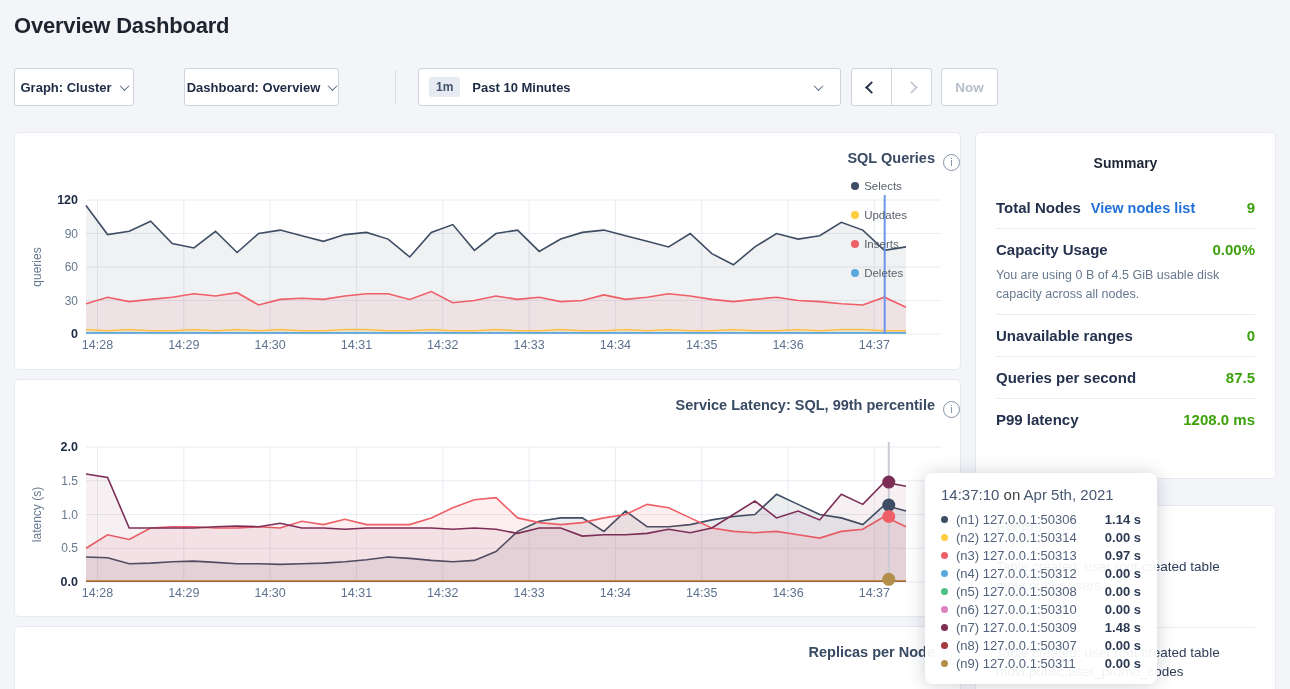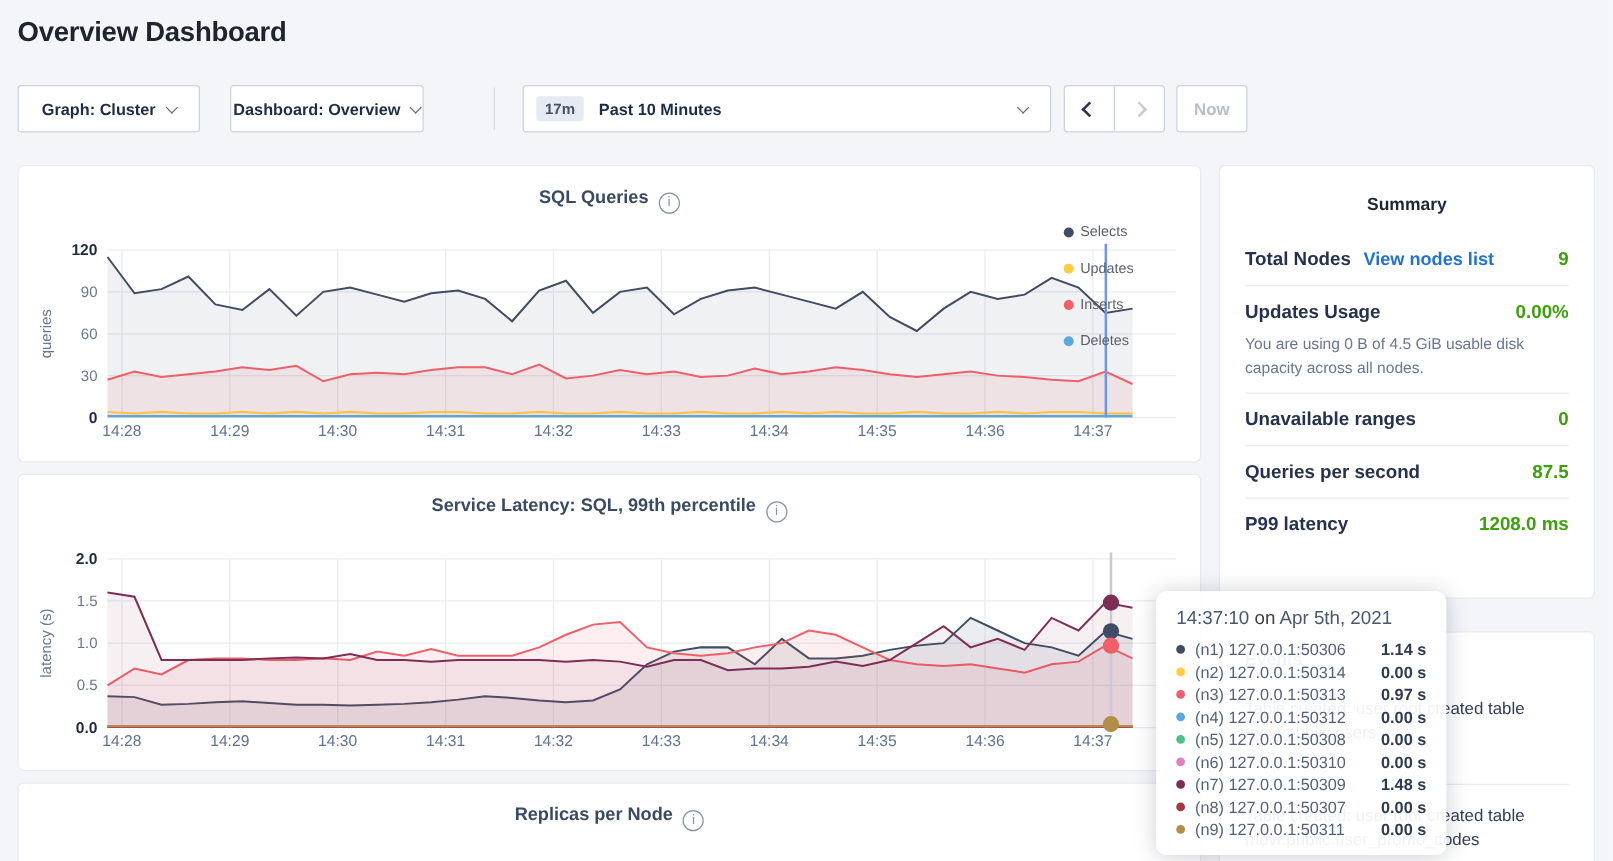--- a/index.html
+++ b/index.html
@@ -26,21 +26,21 @@
   .now-btn { left:941px; width:57px; justify-content:center; color:#b7bdc9; font-size:13.5px; }
 
   
   .panel { position:absolute; background:#fff; border:1px solid #e7eaf0; border-radius:5px; }
   .panel-sql { left:14px; top:132px; width:947px; height:238px; }
   .panel-lat { left:14px; top:379px; width:947px; height:238px; }
   .panel-rep { left:14px; top:626px; width:947px; height:120px; }
   .panel-summary { left:975px; top:132px; width:301px; height:347px; overflow:hidden; }
   .panel-events { left:975px; top:505px; width:301px; height:240px; overflow:hidden; }
 
-  .ptitle { position:absolute; top:17px; left:0; width:100%; text-align:center; font-weight:bold; font-size:14.5px; color:#394a63; }
+  .ptitle { position:absolute; top:17px; left:0; width:100%; text-align:right; font-weight:bold; font-size:14.5px; color:#394a63; }
   .info-icon { display:inline-flex; align-items:center; justify-content:center; width:17px; height:17px; border:1.5px solid #8593a8;
                border-radius:50%; font-size:11px; font-weight:normal; color:#8593a8; vertical-align:-3px; margin-left:8px; cursor:pointer; }
   .chart-svg { position:absolute; left:0; top:0; }
   svg text { font-family:"Liberation Sans", sans-serif; }
   .xtick { fill:#5f7390; font-size:12.5px; text-anchor:middle; }
   .ytick { fill:#67798f; font-size:12px; }
   .ytickB { fill:#1e2a44; font-size:12.5px; font-weight:bold; }
   .ylab { fill:#67798f; font-size:12px; }
 
   .legend { position:absolute; top:47px; right:53px; display:flex; gap:17px;flex-direction:column; }
@@ -74,31 +74,31 @@
   .tlabel { color:#53627c; flex:1; white-space:nowrap; }
   .tval { font-weight:bold; color:#2c3a52; white-space:nowrap; }
 </style>
 </head>
 <body>
 
 <div class="page">
 
   <div class="page-title">Overview Dashboard</div>
 
-  <div class="ctl ctl-center" style="left:14px;width:146px;">
+  <div class="ctl ctl-center" style="left:14px;width:120px;">
     <span>Graph: Cluster</span>
     <span class="chev-down"></span>
   </div>
   <div class="ctl ctl-center" style="left:184px;width:155px;">
     <span>Dashboard: Overview</span>
     <span class="chev-down"></span>
   </div>
   <div class="vdivider"></div>
   <div class="ctl time-picker" style="left:418px;width:423px;">
-    <span class="time-badge">17m</span>
+    <span class="time-badge">1m</span>
     <span>Past 10 Minutes</span>
     <span class="chev-down"></span>
   </div>
   <div class="ctl arrow-group">
     <span class="arrow-cell">
         <span class="chev-left"></span>
       </span>
     <span class="arrow-cell">
         <span class="chev-right"></span>
       </span>
@@ -233,21 +233,21 @@
 
   <div class="panel panel-summary">
     <div class="sum-inner">
       <div class="sum-title">Summary</div>
       <div class="srow first">
         <span class="slabel">Total Nodes</span>
         <a class="slink">View nodes list</a>
         <span class="sval">9</span>
       </div>
       <div class="srow">
-        <span class="slabel">Updates Usage</span>
+        <span class="slabel">Capacity Usage</span>
         <span class="sval">0.00%</span>
       </div>
       <div class="sdesc">You are using 0 B of 4.5 GiB usable disk capacity across all nodes.</div>
       <div class="srow">
         <span class="slabel">Unavailable ranges</span>
         <span class="sval">0</span>
       </div>
       <div class="srow">
         <span class="slabel">Queries per second</span>
         <span class="sval">87.5</span>

